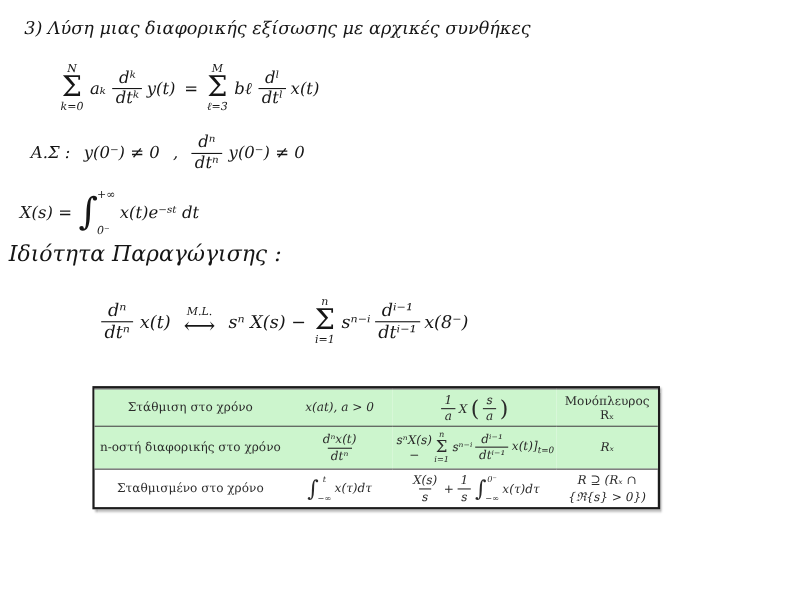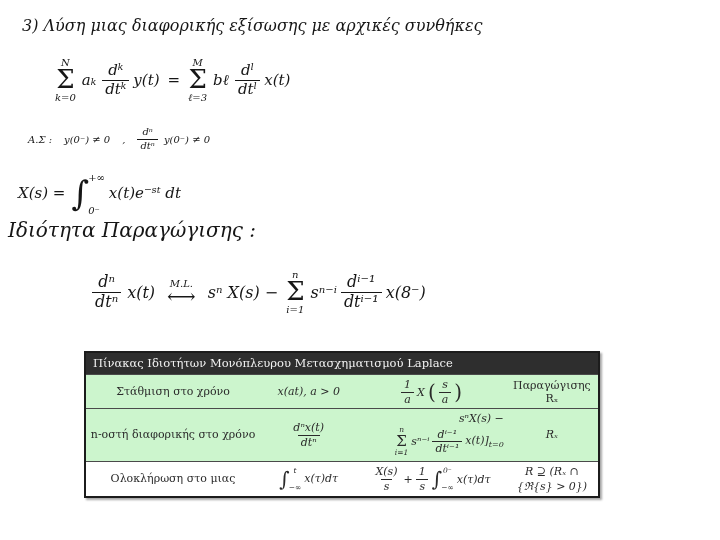--- a/index.html
+++ b/index.html
@@ -49,21 +49,21 @@
   }
   .lap-title {
     background:#2e2e2e; color:#f2f2f2;
     font-size:11.5px; padding:3px 7px 4px 7px;
   }
   .lap-table { border-collapse:collapse; width:100%; table-layout:fixed; font-size:11px; }
   .lap-table td { text-align:center; vertical-align:middle; padding:3px 2px; border-top:1px solid #4a4a4a; }
   .row-green { background:#ccf5cd; }
   .mi { font-style:italic; }
   .cellmath { display:inline-flex; align-items:center; justify-content:center; gap:3px; }
-  .cell-stack { display:flex; flex-direction:column; align-items:flex-end; gap:1px; }
+  .cell-stack { display:flex; flex-direction:row; align-items:center; gap:1px; }
   .sm-op { display:inline-flex; flex-direction:column; align-items:center; line-height:1; }
   .sm-op .lim { font-size:7.5px; line-height:1.1; font-style:italic; }
   .sm-op .op { font-size:15px; line-height:1; font-style:normal; }
   .sm-int { display:inline-flex; align-items:center; }
   .sm-int .sign { font-size:20px; line-height:1; font-style:normal; }
   .sm-int .lims { display:flex; flex-direction:column; justify-content:space-between; height:26px; font-size:7.5px; font-style:italic; margin-left:-1px; }
   .bigparen { font-size:20px; font-style:normal; line-height:1; }
   .tail-sub { font-size:8px; }
   .roc-cell { font-style:italic; }
 </style>
@@ -91,21 +91,21 @@
     <span class="lim-bot">ℓ=3</span>
   </span>
   <span class="gap6">bℓ</span>
   <span class="frac gap6">
     <span class="num">dˡ</span>
     <span class="den">dtˡ</span>
   </span>
   <span class="gap4">x(t)</span>
 </div>
 
-<div class="abs hand mathrow" style="left:28px; top:116px; font-size:10px; height:46px;">
+<div class="abs hand mathrow" style="left:28px; top:116px; font-size:15px; height:46px;">
   <span>Α.Σ :</span>
   <span class="gap12">y(0⁻) ≠ 0</span>
   <span class="gap12">,</span>
   <span class="frac gap12">
     <span class="num">dⁿ</span>
     <span class="den">dtⁿ</span>
   </span>
   <span class="gap6">y(0⁻) ≠ 0</span>
 </div>
 
@@ -141,21 +141,20 @@
   </span>
   <span class="gap6">sⁿ⁻ⁱ</span>
   <span class="frac gap4">
     <span class="num">dⁱ⁻¹</span>
     <span class="den">dtⁱ⁻¹</span>
   </span>
   <span class="gap4">x(8⁻)</span>
 </div>
 
 <div class="lap-table-wrap">
-  <div class="lap-title">Πίνακας Ιδιοτήτων Μονόπλευρου Μετασχηματισμού Laplace</div>
   <table class="lap-table">
     <colgroup>
       <col style="width:34%">
         <col style="width:19%">
         <col style="width:29%">
         <col style="width:18%">
     </colgroup>
     <tbody>
 
       <tr class="row-green">
@@ -170,21 +169,21 @@
             <span>X</span>
             <span class="bigparen">(</span>
             <span class="frac">
               <span class="num">s</span>
               <span class="den">a</span>
             </span>
             <span class="bigparen">)</span>
           </span>
         </td>
         <td>
-          <span>Παραγώγισης Rₓ</span>
+          <span>Μονόπλευρος Rₓ</span>
         </td>
       </tr>
 
 
       <tr class="row-green">
         <td>n-οστή διαφορικής στο χρόνο</td>
         <td>
           <span class="frac mi">
             <span class="num">dⁿx(t)</span>
             <span class="den">dtⁿ</span>
@@ -205,21 +204,21 @@
                 <span class="den">dtⁱ⁻¹</span>
               </span>
               <span><span>x(t)]</span><sub class="tail-sub">t=0</sub></span>
             </span>
           </span>
         </td>
         <td class="roc-cell">Rₓ</td>
       </tr>
 
       <tr>
-        <td>Ολοκλήρωση στο μιας</td>
+        <td>Σταθμισμένο στο χρόνο</td>
         <td>
           <span class="cellmath mi">
             <span class="sm-int">
               <span class="sign">∫</span>
               <span class="lims">
                 <span>t</span>
                 <span>−∞</span>
               </span>
             </span>
             <span>x(τ)dτ</span>

